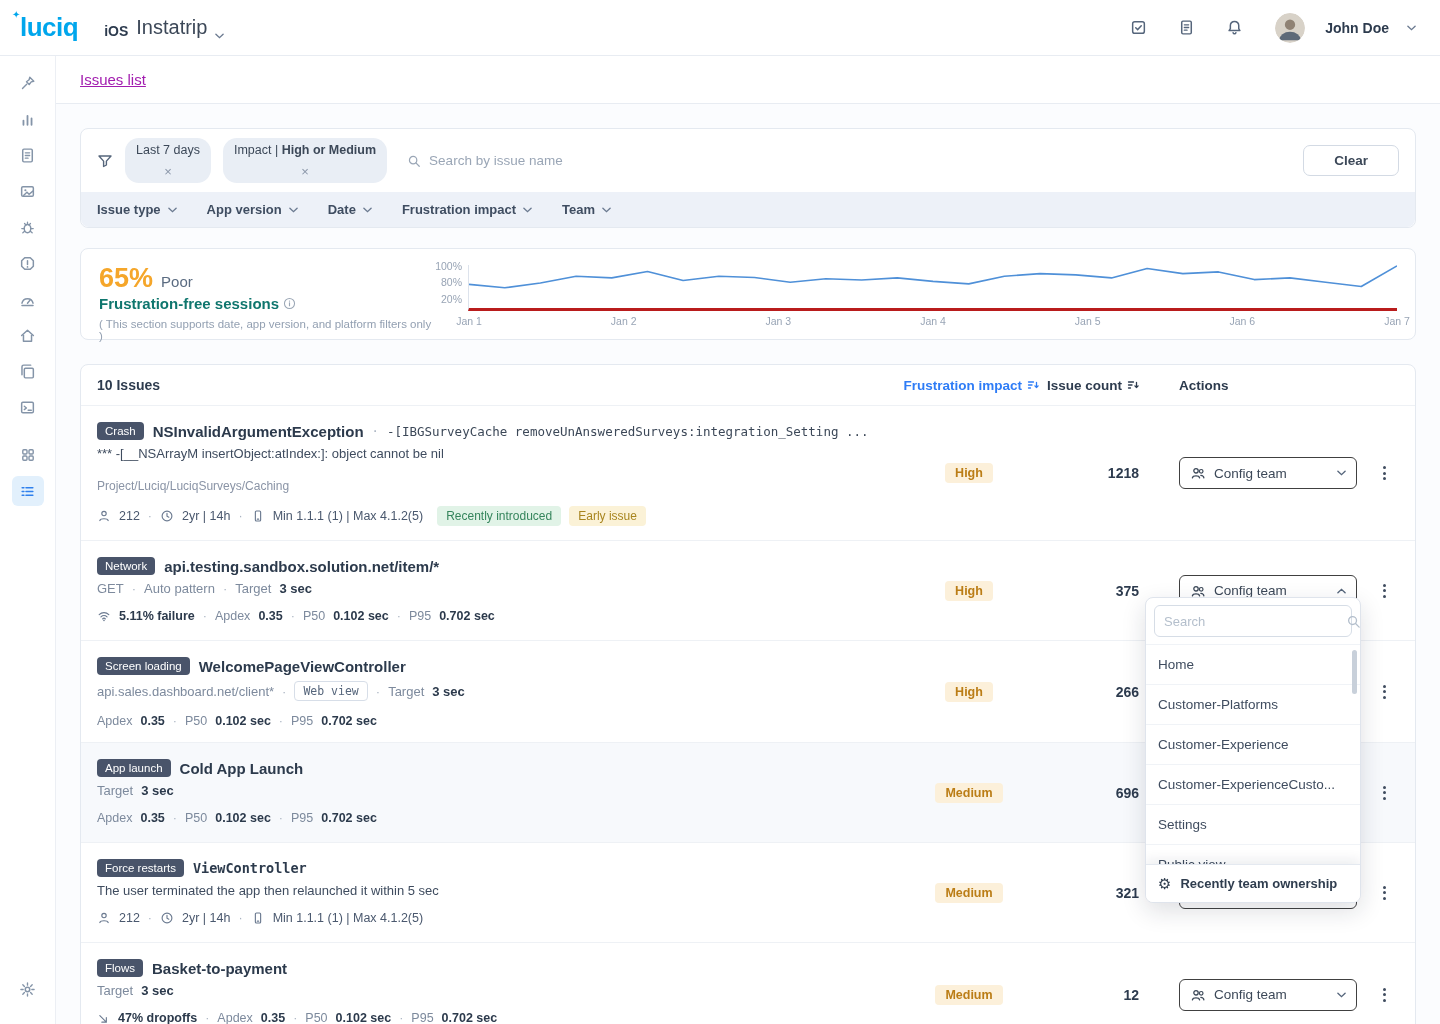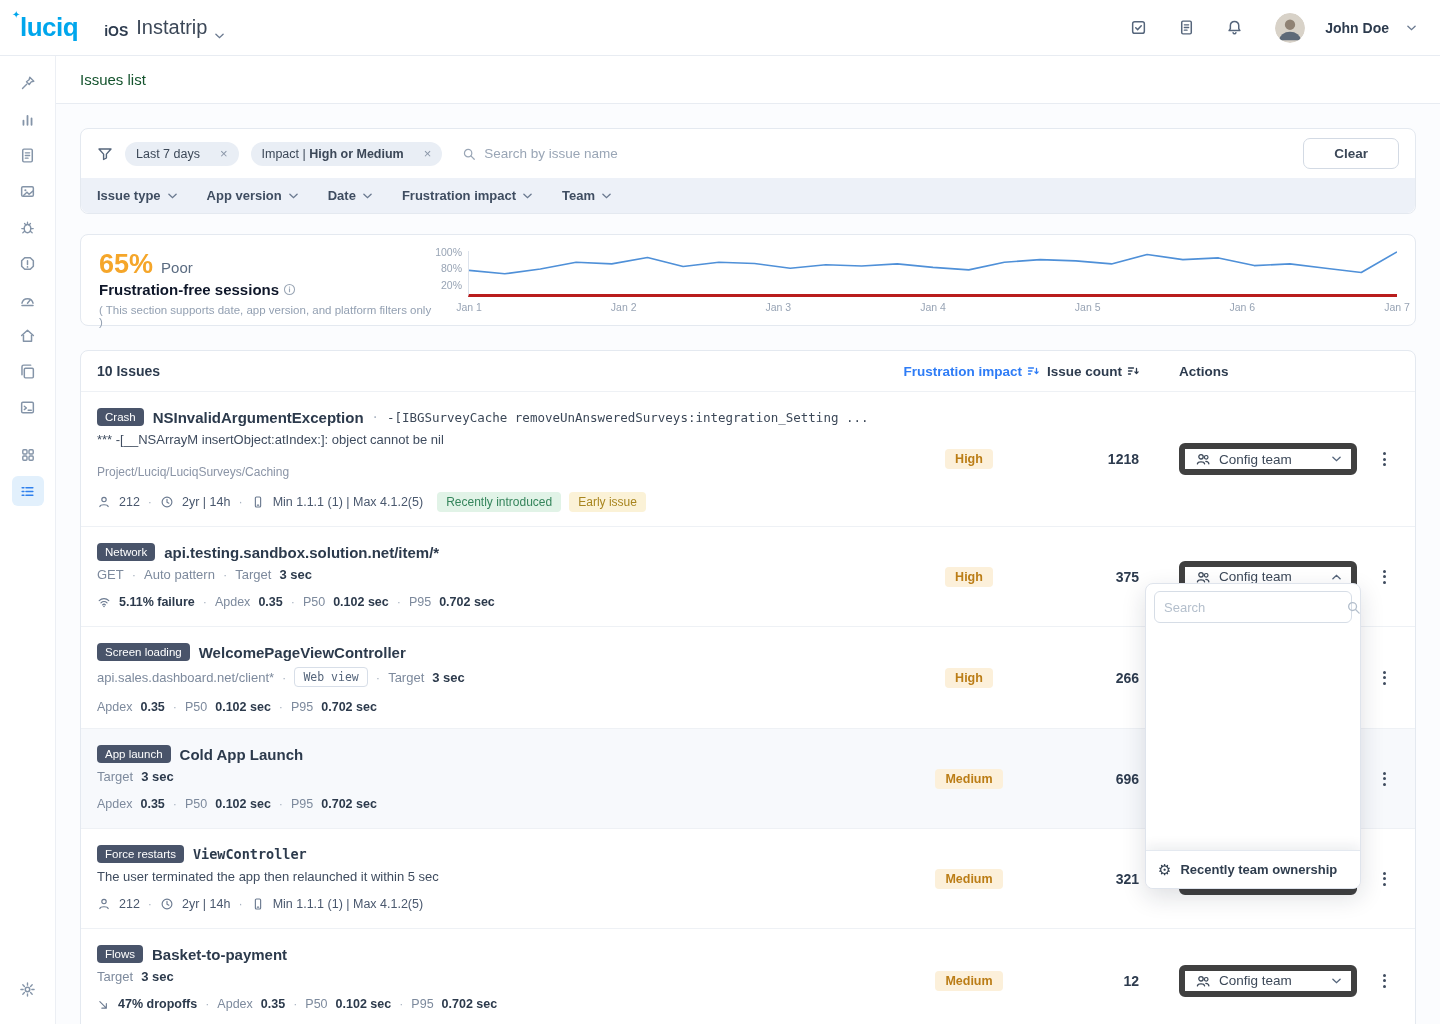--- a/index.html
+++ b/index.html
@@ -34,30 +34,30 @@
     color:#8494a8; margin-bottom:6px; border-radius:6px; cursor:pointer; flex:none; }
   .nav-icon.gap-top { margin-top:12px; }
   .nav-icon.active { background:#e2f0fc; color:#2f80ed; }
   .nav-spacer { flex:1; }
 
   
   .main { position:absolute; top:56px; left:56px; width:1384px; height:968px;
     background:#fbfcfe; overflow:hidden; }
   .page-head { height:48px; background:#fff; border-bottom:1px solid #e8ecf2;
     display:flex; align-items:center; padding-left:24px; }
-  .page-title { font-size:15px; color:#14532d; }
+  .page-title { font-size:15px; color:#a21caf;text-decoration:underline; }
   .content { padding:24px 24px 0; }
   .card { background:#fff; border:1px solid #e4e9f0; border-radius:8px; }
 
   
   .filter-card { margin-bottom:20px; }
   .filter-row1 { display:flex; align-items:center; gap:12px; padding:9px 16px; }
   .funnel { color:#55657b; display:flex; }
-  .chip { display:inline-flex; align-items:center; gap:20px; background:#e9eef5;
-    border-radius:14px; padding:5px 11px; font-size:12.5px; color:#3c4858; white-space:nowrap; }
+  .chip { display:inline-flex; align-items:center; gap:8px; background:#e9eef5;
+    border-radius:14px; padding:5px 11px; font-size:12.5px; color:#3c4858; white-space:nowrap;flex-direction:column; }
   .chip b { font-weight:bold; }
   .chip .x { color:#8a96a8; font-size:13px; cursor:pointer; line-height:1; }
   .searchwrap { flex:1; display:flex; align-items:center; gap:8px; color:#9aa6b6; padding-left:8px; }
   .searchwrap input { border:0; outline:0; flex:1; font-size:13.5px; color:#3c4858;
     background:transparent; font-family:"Liberation Sans", sans-serif; }
   .searchwrap input::placeholder { color:#9aa6b6; }
   .clear-btn { background:#fff; border:1px solid #d3dae4; border-radius:7px;
     padding:7px 30px; font-size:13.5px; font-weight:bold; color:#3c4858; cursor:pointer;
     font-family:"Liberation Sans", sans-serif; }
   .filter-row2 { display:flex; align-items:center; gap:30px; padding:10px 16px;
@@ -65,21 +65,21 @@
   .f-dd { display:flex; align-items:center; gap:7px; font-size:13px; font-weight:bold;
     color:#3f4d61; cursor:pointer; }
 
   
   .summary-card { display:flex; padding:14px 18px 26px; margin-bottom:24px; height:92px; }
   .sum-left { width:335px; flex:none; }
   .sum-top { display:flex; align-items:baseline; gap:8px; }
   .sum-pct { font-size:27px; font-weight:bold; color:#f5a62a; }
   .sum-rating { font-size:15px; color:#5a6b81; }
   .sum-metric { display:flex; align-items:center; gap:4px; font-size:15px; font-weight:bold;
-    color:#0f172a; margin-top:1px; }
+    color:#0f766e; margin-top:1px; }
   .info-i { color:#9aa6b5; display:flex; }
   .sum-note { font-size:11.5px; color:#93a0b2; margin-top:6px; }
   .chart-area { flex:1; display:flex; padding-top:2px; }
   .y-axis { width:34px; flex:none; position:relative; font-size:10.5px; color:#98a4b5; }
   .y-axis span { position:absolute; right:6px; }
   .plot { flex:1; position:relative; border-left:1px solid #dde3ec;
     border-bottom:3px solid #b91c1c; height:46px;text-decoration:underline; }
   .plot svg { position:absolute; left:0; top:0; width:100%; height:100%; }
   .x-axis { position:absolute; top:50px; left:0; right:0; height:14px;
     font-size:10.5px; color:#98a4b5; }
@@ -120,21 +120,21 @@
   .wv-chip { font-family:"DejaVu Sans Mono", monospace; font-size:11.5px;
     border:1px solid #d7dee8; border-radius:4px; padding:2px 8px; color:#55657b; }
   .tag { font-size:12px; padding:3px 9px; border-radius:4px; white-space:nowrap; }
   .tag-green { background:#e1f3e7; color:#35855c; margin-left:6px; }
   .tag-yellow { background:#fbf2d7; color:#a8851f; }
   .impact-cell { justify-self:center; }
   .impact { display:inline-block; background:#fcf0da; color:#bb7d16; font-size:12.5px;
     font-weight:bold; padding:3px 10px; border-radius:4px; }
   .count-cell { justify-self:end; font-size:14px; font-weight:bold; color:#2d3b4e; }
   .actions-cell { display:flex; align-items:center; padding-left:40px; }
-  .team-btn { width:178px; height:32px; border:6px solid #404040; border-radius:6px;
+  .team-btn { width:178px; height:32px; border:1px solid #404040; border-radius:6px;
     background:#fff; display:flex; align-items:center; gap:8px; padding:0 10px;
     font-size:13.5px; color:#3c4858; cursor:pointer; font-family:"Liberation Sans", sans-serif; }
   .team-btn .caret { margin-left:auto; color:#55657b; display:flex; }
   .caret.up svg { transform:rotate(180deg); }
   .kebab { width:26px; height:30px; margin-left:14px; display:flex; flex-direction:column;
     align-items:center; justify-content:center; gap:2.5px; cursor:pointer; flex:none; }
   .kebab i { width:3px; height:3px; border-radius:50%; background:#3f4c5f; display:block; }
   .partial-row { border-top:1px solid #eef1f5; padding:13px 16px 0; }
 
   
@@ -787,20 +787,29 @@
       <div class="team-dropdown">
         <div class="td-search">
           <input type="text" placeholder="Search" style="">
           <span>
               <svg width="15" height="15" viewBox="0 0 16 16">
                 <circle cx="7" cy="7" r="4.2" fill="none" stroke="currentColor" stroke-width="1.4"></circle>
                 <path d="M10.2 10.2L14 14" stroke="currentColor" stroke-width="1.4" stroke-linecap="round"></path>
               </svg>
             </span>
         </div>
+        <div class="td-list">
+          <div class="td-item">Home</div>
+          <div class="td-item">Customer-Platforms</div>
+          <div class="td-item">Customer-Experience</div>
+          <div class="td-item">Customer-ExperienceCusto...</div>
+          <div class="td-item">Settings</div>
+          <div class="td-item">Public view</div>
+          <div class="td-thumb"></div>
+        </div>
         <div class="td-footer">
           <span class="gear-glyph">⚙</span>
           <span>Recently team ownership</span>
         </div>
       </div>
 
     </div>
   </div>
 </div>
 

